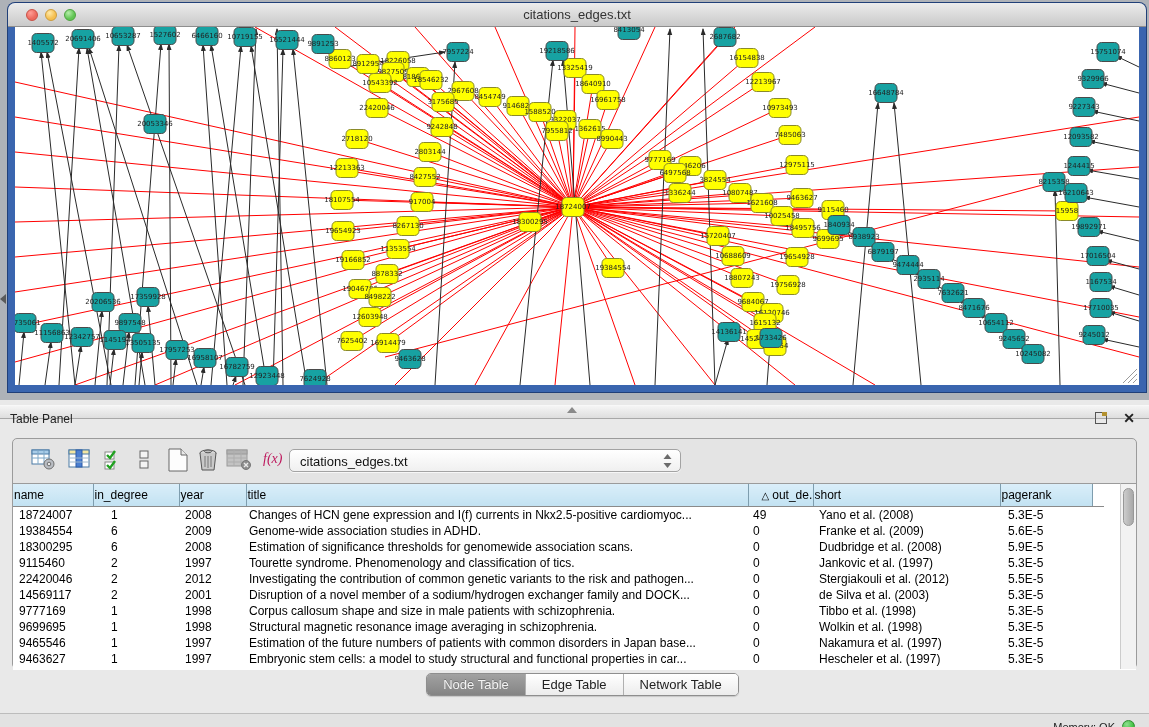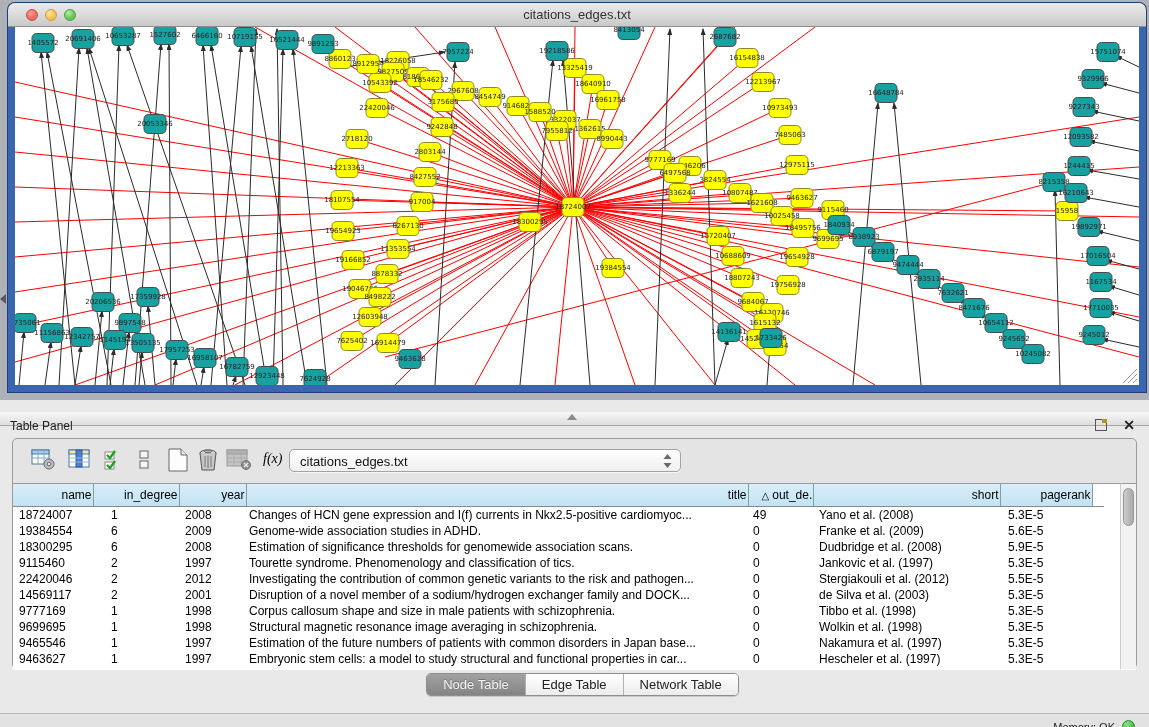--- a/index.html
+++ b/index.html
@@ -17,44 +17,44 @@
   .light.red{background:radial-gradient(circle at 35% 30%,#ff9d95,#ec6a5e 60%);border:1px solid #ca4f44;}
   .light.yellow{background:radial-gradient(circle at 35% 30%,#ffe9a8,#f5bf4f 60%);border:1px solid #cd9c3a;}
   .light.green{background:radial-gradient(circle at 35% 30%,#b5edaa,#61c554 60%);border:1px solid #4da23f;}
   .win-title{position:absolute;left:0;right:0;top:4px;text-align:center;font-size:13px;color:#333;}
   .canvas-frame{position:absolute;left:7px;top:24px;width:1124px;height:358px;background:#fff;}
   #graph{display:block;width:1124px;height:358px;background:#fff;}
   .graph-label{font-family:"DejaVu Sans",sans-serif;font-size:7px;fill:#222;}
 
   
   .table-panel{position:absolute;left:0;top:400px;width:1149px;height:327px;background:#e9e9e9;}
-  .panel-header{position:absolute;left:0;top:12px;width:100%;height:14px;box-sizing:border-box;
+  .panel-header{position:absolute;left:0;top:5px;width:100%;height:14px;box-sizing:border-box;
     background:linear-gradient(#f5f5f5,#dedede);border-top:1px solid #f8f8f8;border-bottom:1px solid #a8a8a8;}
   .panel-title{position:absolute;left:10px;top:6px;font-size:12px;color:#222;}
   .collapse-arrow{position:absolute;left:567px;top:1px;width:0;height:0;
     border-left:5px solid transparent;border-right:5px solid transparent;border-bottom:6px solid #8a8a8a;}
   .float-icon{position:absolute;right:42px;top:6px;width:12px;height:12px;border:1.5px solid #555;box-sizing:border-box;}
   .float-icon::after{content:"";position:absolute;right:-1px;top:-1px;width:5px;height:4px;background:#b3912f;}
   .close-icon{position:absolute;right:14px;top:4px;font-size:14px;font-weight:bold;color:#222;line-height:16px;}
 
   .inset{position:absolute;left:12px;top:38px;width:1125px;height:231px;box-sizing:border-box;
     border:1px solid #9b9b9b;border-radius:5px;background:#e4e4e4;}
   .toolbar{position:absolute;left:0;top:0;height:44px;width:100%;}
   .tb-btn{position:absolute;top:9px;display:inline-block;}
-  .fx{font-family:"Liberation Serif",serif;font-style:italic;font-size:14px;color:#000000;}
+  .fx{font-family:"Liberation Serif",serif;font-style:italic;font-size:14px;color:#be185d;}
   .combo{position:absolute;left:276px;top:10px;width:392px;height:23px;box-sizing:border-box;
     border:1px solid #a3a3a3;border-radius:5px;background:linear-gradient(#ffffff,#f0f0f0);
     box-shadow:0 1px 0 rgba(255,255,255,.7);}
   .combo-text{position:absolute;left:10px;top:4px;font-size:13px;color:#111;}
   .combo-stepper{position:absolute;right:8px;top:4px;width:9px;height:14px;}
 
   .table-viewport{position:absolute;left:0;top:44px;width:1123px;height:186px;background:#fff;overflow:hidden;
     border-top:1px solid #9b9b9b;}
   table.data{border-collapse:collapse;table-layout:fixed;width:1091px;font-size:12px;color:#000;}
-  table.data th{height:22px;box-sizing:border-box;font-weight:normal;font-size:12px;text-align:right;
+  table.data th{height:22px;box-sizing:border-box;font-weight:normal;font-size:12px;text-align:left;
     background:linear-gradient(#daeef9,#c2e2f2);border-right:1px solid #7e9dae;border-bottom:1px solid #8a8a8a;
     overflow:hidden;white-space:nowrap;}
   table.data th:last-child{border-right:1px solid #7e9dae;}
   table.data td{height:16px;line-height:16px;padding:0;overflow:hidden;white-space:nowrap;box-sizing:border-box;}
   table.data col.c1{width:80px;} table.data col.c2{width:86px;} table.data col.c3{width:67px;}
   table.data col.c4{width:502px;} table.data col.c5{width:65px;} table.data col.c6{width:187px;}
   table.data col.c7{width:92px;} table.data col.c8{width:12px;}
   table.data td:nth-child(1){padding-left:6px;}
   table.data td:nth-child(2){padding-left:18px;}
   table.data td:nth-child(3){padding-left:6px;}

